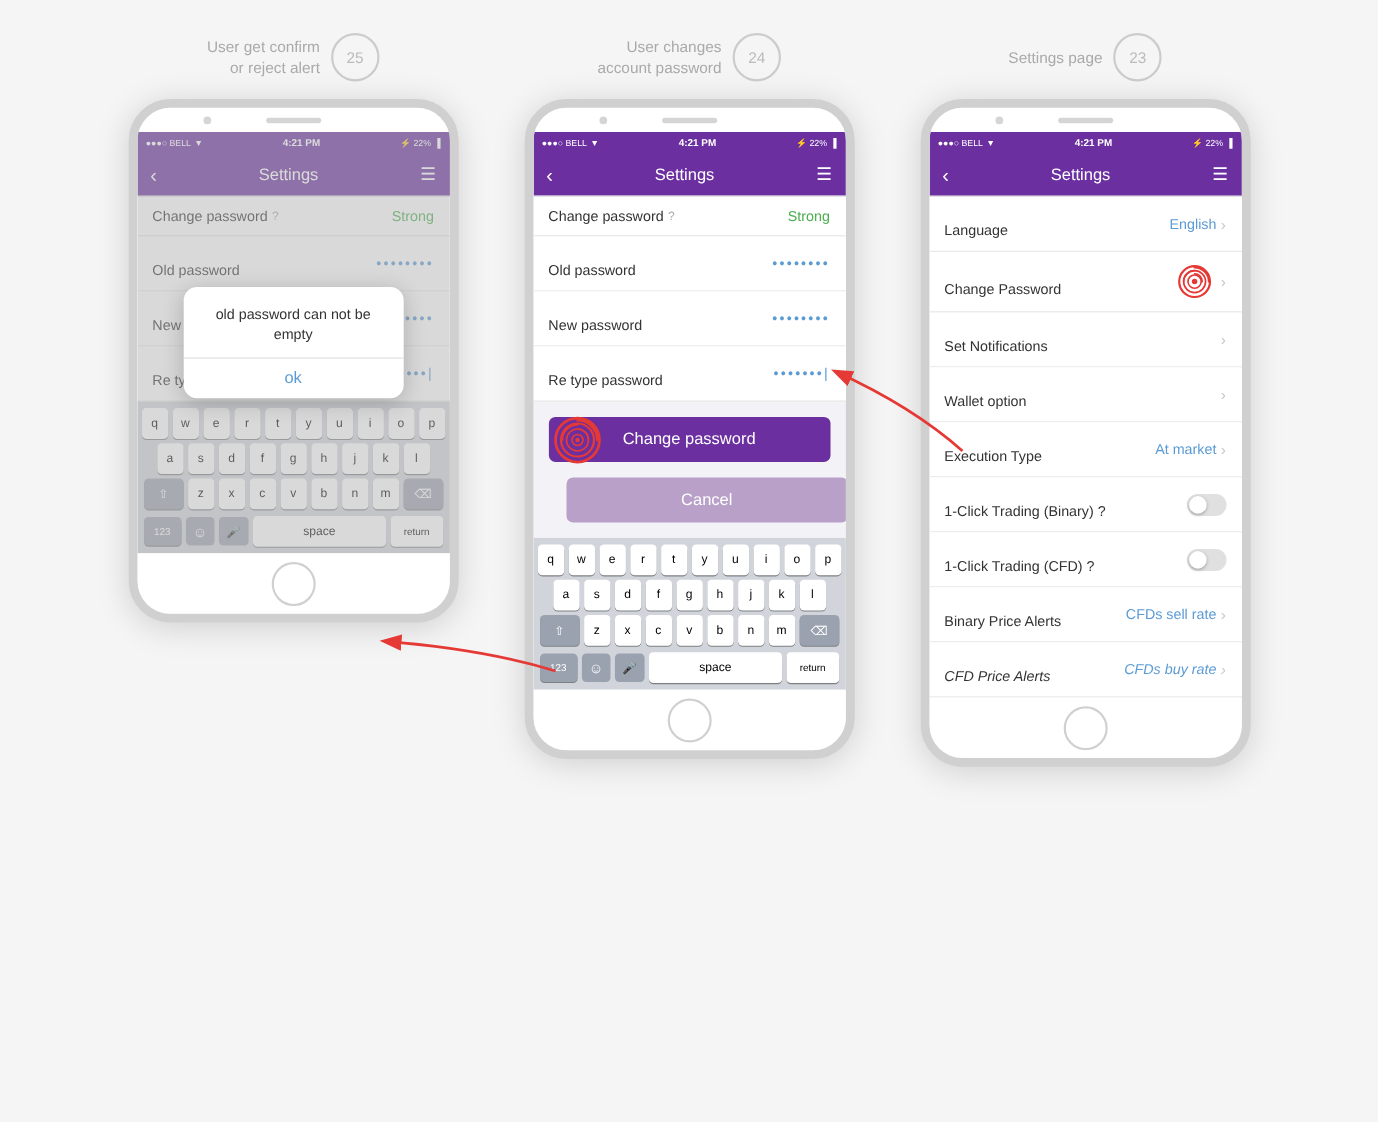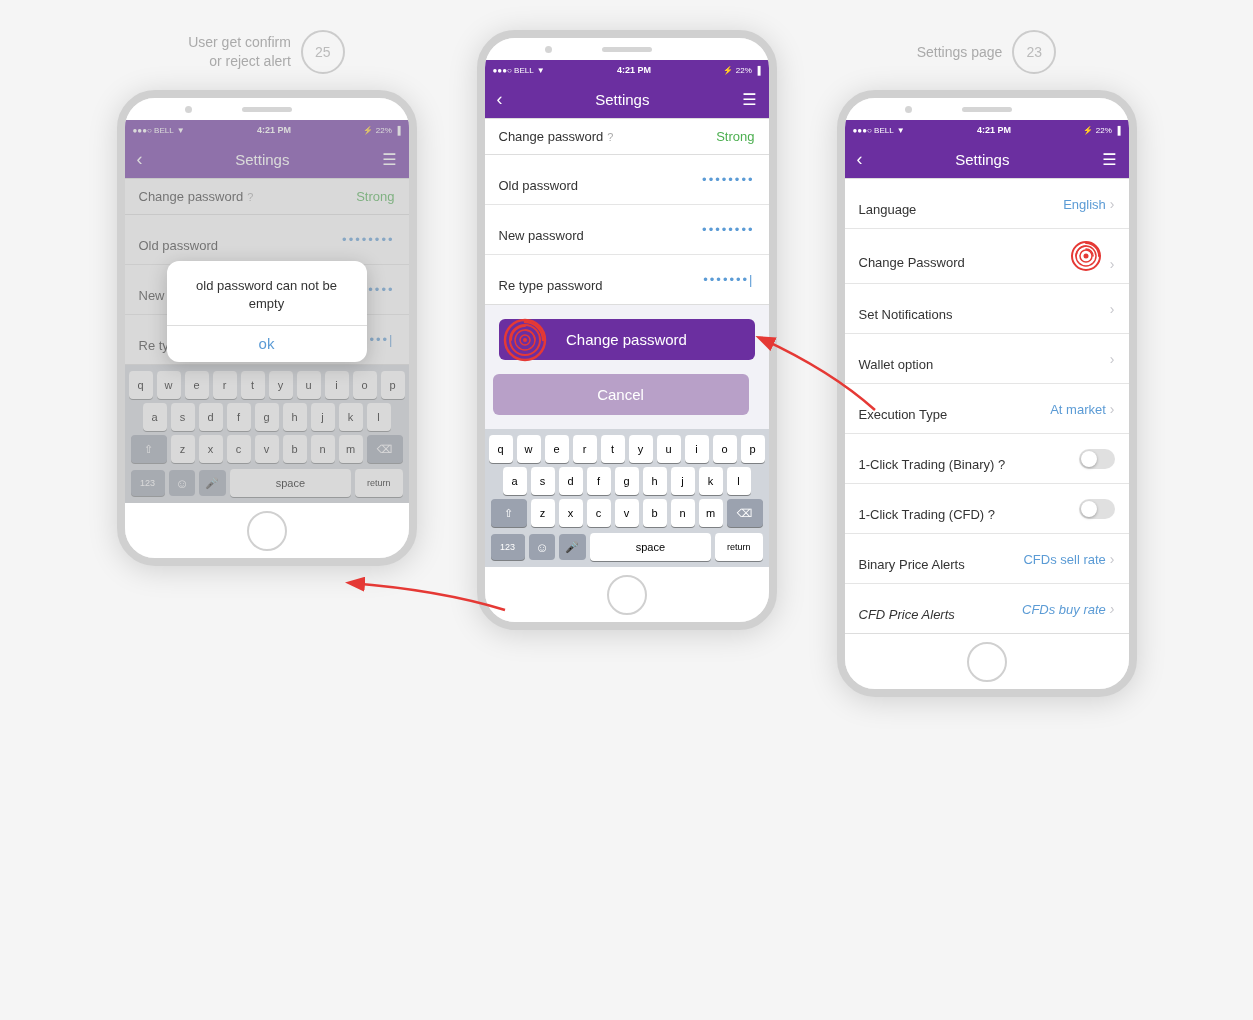--- a/index.html
+++ b/index.html
@@ -165,21 +165,21 @@
     }
 
     .settings-row-chevron {
       color: #c7c7cc;
       font-size: 14px;
       margin-left: 4px;
     }
 
     .settings-row-right {
       display: flex;
-      align-items: flex-end;
+      align-items: center;
     }
 
     
     .password-field {
       color: #5b9bd5;
       font-size: 13px;
       letter-spacing: 2px;
     }
 
     
@@ -217,21 +217,21 @@
       cursor: pointer;
     }
 
     .cancel-btn {
       background: #b8a0c8;
       color: #fff;
       border: none;
       border-radius: 6px;
       padding: 12px;
       width: calc(100% - 28px);
-      margin: 0 8px 14px;
+      margin: 0 30px 14px;
       font-size: 15px;
       text-align: center;
       cursor: pointer;
     }
 
     
     .keyboard {
       background: #d1d5db;
       padding: 6px 2px 4px;
     }
@@ -540,20 +540,29 @@
             </div>
           </div>
         </div>
         <div class="phone-bottom">
           <div class="home-btn"></div>
         </div>
       </div>
     </div>
 
     <div class="section-wrapper" style="width:360px;">
+      <div class="step-header-row">
+        <div class="step-text">
+          <span>User changes</span><br>
+          <span>account password</span>
+        </div>
+        <div class="step-number">
+          <span>24</span>
+        </div>
+      </div>
 
       <div class="phone-frame">
         <div class="phone-top-bar">
           <div class="phone-camera"></div>
           <div class="phone-speaker"></div>
         </div>
         <div class="phone-screen">
 
           <div class="status-bar">
             <div class="status-bar-left">

